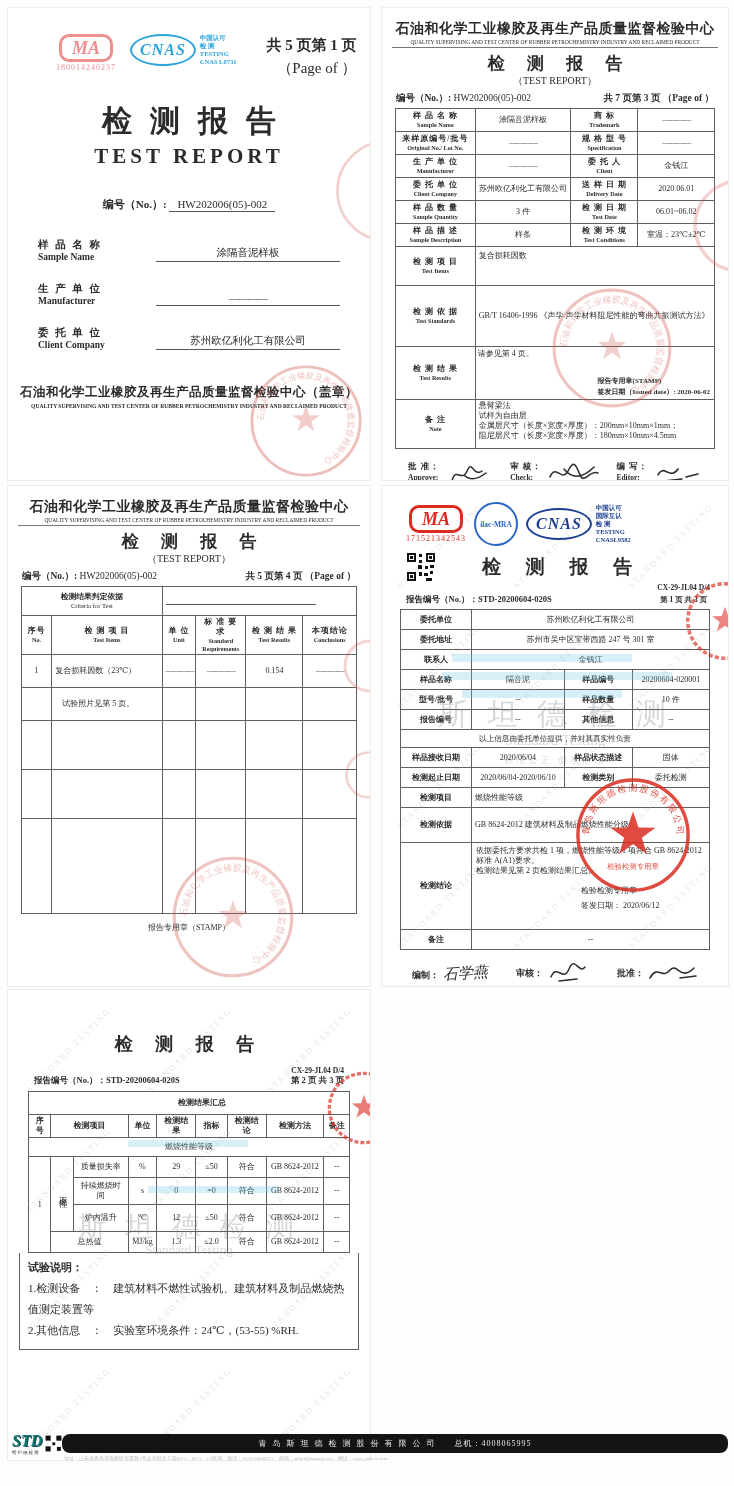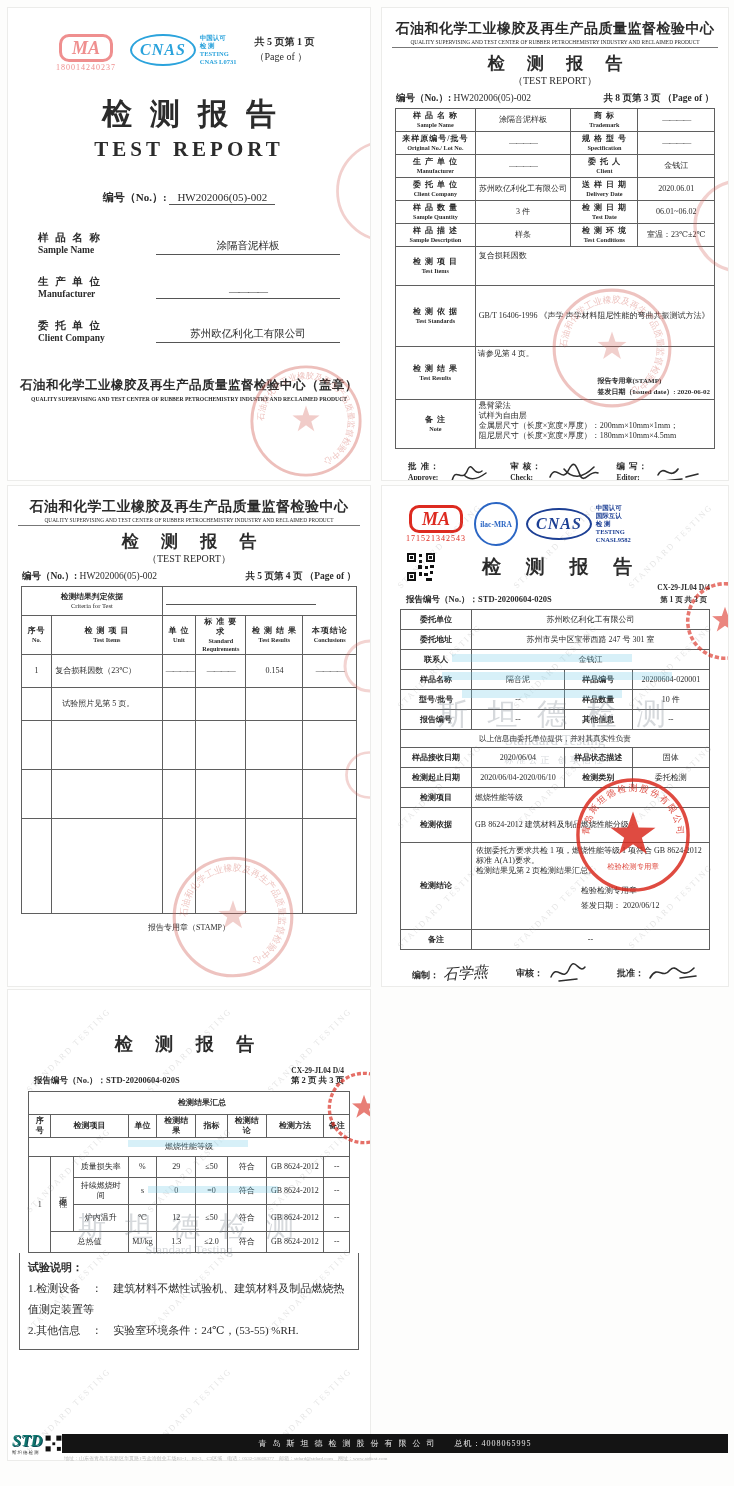--- a/index.html
+++ b/index.html
@@ -42,21 +42,21 @@
 
   
   .wm-diag{position:absolute;inset:0;pointer-events:none;display:grid;
            grid-template-columns:repeat(3,1fr);grid-auto-rows:120px;justify-items:center;align-items:center;}
   .wm-diag span{transform:rotate(-45deg);font-size:8.5px;letter-spacing:2px;color:rgba(150,150,150,.26);white-space:nowrap;}
   .wm-center{position:absolute;left:0;right:0;text-align:center;pointer-events:none;color:rgba(120,130,140,.30);}
   .cyanmark{position:absolute;background:rgba(110,200,230,.28);pointer-events:none;}
 
   
   .pageA .logorow{display:flex;align-items:flex-start;gap:14px;margin:26px 0 0 48px;}
-  .pageA .pinfo{margin-left:4px;font-size:10px;line-height:1.5;}
+  .pageA .pinfo{margin-left:16px;font-size:15px;line-height:1.5;text-align:right;}
   .titleA{font-size:30px;font-weight:bold;letter-spacing:18px;text-align:center;margin:22px 0 2px 18px;}
   .titleAen{font-size:21px;font-weight:bold;letter-spacing:4px;text-align:center;}
   .noline{font-size:11px;text-align:center;margin-top:28px;font-weight:bold;}
   .noline .u{font-weight:normal;border-bottom:1px solid #555;padding:0 8px 1px;}
   .fieldblk{margin:26px 30px 0;}
   .field{display:flex;align-items:flex-end;margin-bottom:20px;}
   .flabel{width:118px;text-align:left;}
   .flabel .c{font-size:10.5px;font-weight:bold;letter-spacing:2px;display:block;}
   .flabel .e{font-size:9.5px;font-weight:bold;display:block;}
   .fval{flex:1;border-bottom:1px solid #555;text-align:center;font-size:10.5px;padding-bottom:1px;}
@@ -209,21 +209,21 @@
   <section class="page pageB">
     <div class="hdr-org">石油和化学工业橡胶及再生产品质量监督检验中心</div>
     <div class="hdr-en">QUALITY SUPERVISING AND TEST CENTER OF RUBBER PETROCHEMISTRY INDUSTRY AND RECLAIMED PRODUCT</div>
     <div class="hdr-title">检 测 报 告</div>
     <div class="hdr-ten">（TEST REPORT）</div>
     <div class="metarow">
       <span>
         <span>编号（No.）:</span>
         <span class="u">HW202006(05)-002</span>
       </span>
-      <span>共 8 页第 3 页 （Page   of  ）</span>
+      <span>共 7 页第 3 页 （Page   of  ）</span>
     </div>
 
     <table class="tblB">
       <colgroup>
           <col style="width:25%">
           <col style="width:30%">
           <col style="width:21%">
           <col style="width:24%">
         </colgroup>
       <tbody>
@@ -822,20 +822,20 @@
       </span>
       <svg width="17" height="17" viewBox="0 0 30 30">
         <rect width="30" height="30" fill="#fff"></rect>
           <rect x="1" y="1" width="9" height="9" fill="#111"></rect>
           <rect x="20" y="1" width="9" height="9" fill="#111"></rect>
           <rect x="1" y="20" width="9" height="9" fill="#111"></rect>
           <rect x="13" y="13" width="5" height="5" fill="#111"></rect>
           <rect x="21" y="21" width="7" height="7" fill="#111"></rect>
       </svg>
     </div>
-    <div class="fbar" style="left:62px;right:6px;top:1434px;">
+    <div class="fbar" style="left:62px;right:6px;top:1434px;border-radius:8px;">
       <span>青 岛 斯 坦 德 检 测 股 份 有 限 公 司</span>
       <span class="phone">总机：4008065995</span>
     </div>
     <div class="faddr" style="left:64px;right:8px;top:1455px;opacity:.6;">地址：山东省青岛市高新区华贯路1号蓝湾创业工场B1-1、B1-3、C3区域　电话：0532-58668377　邮箱：stdard@stdard.com　网址：www.stdtest.com</div>
   </div>
 
 </div>
 
 </body></html>

